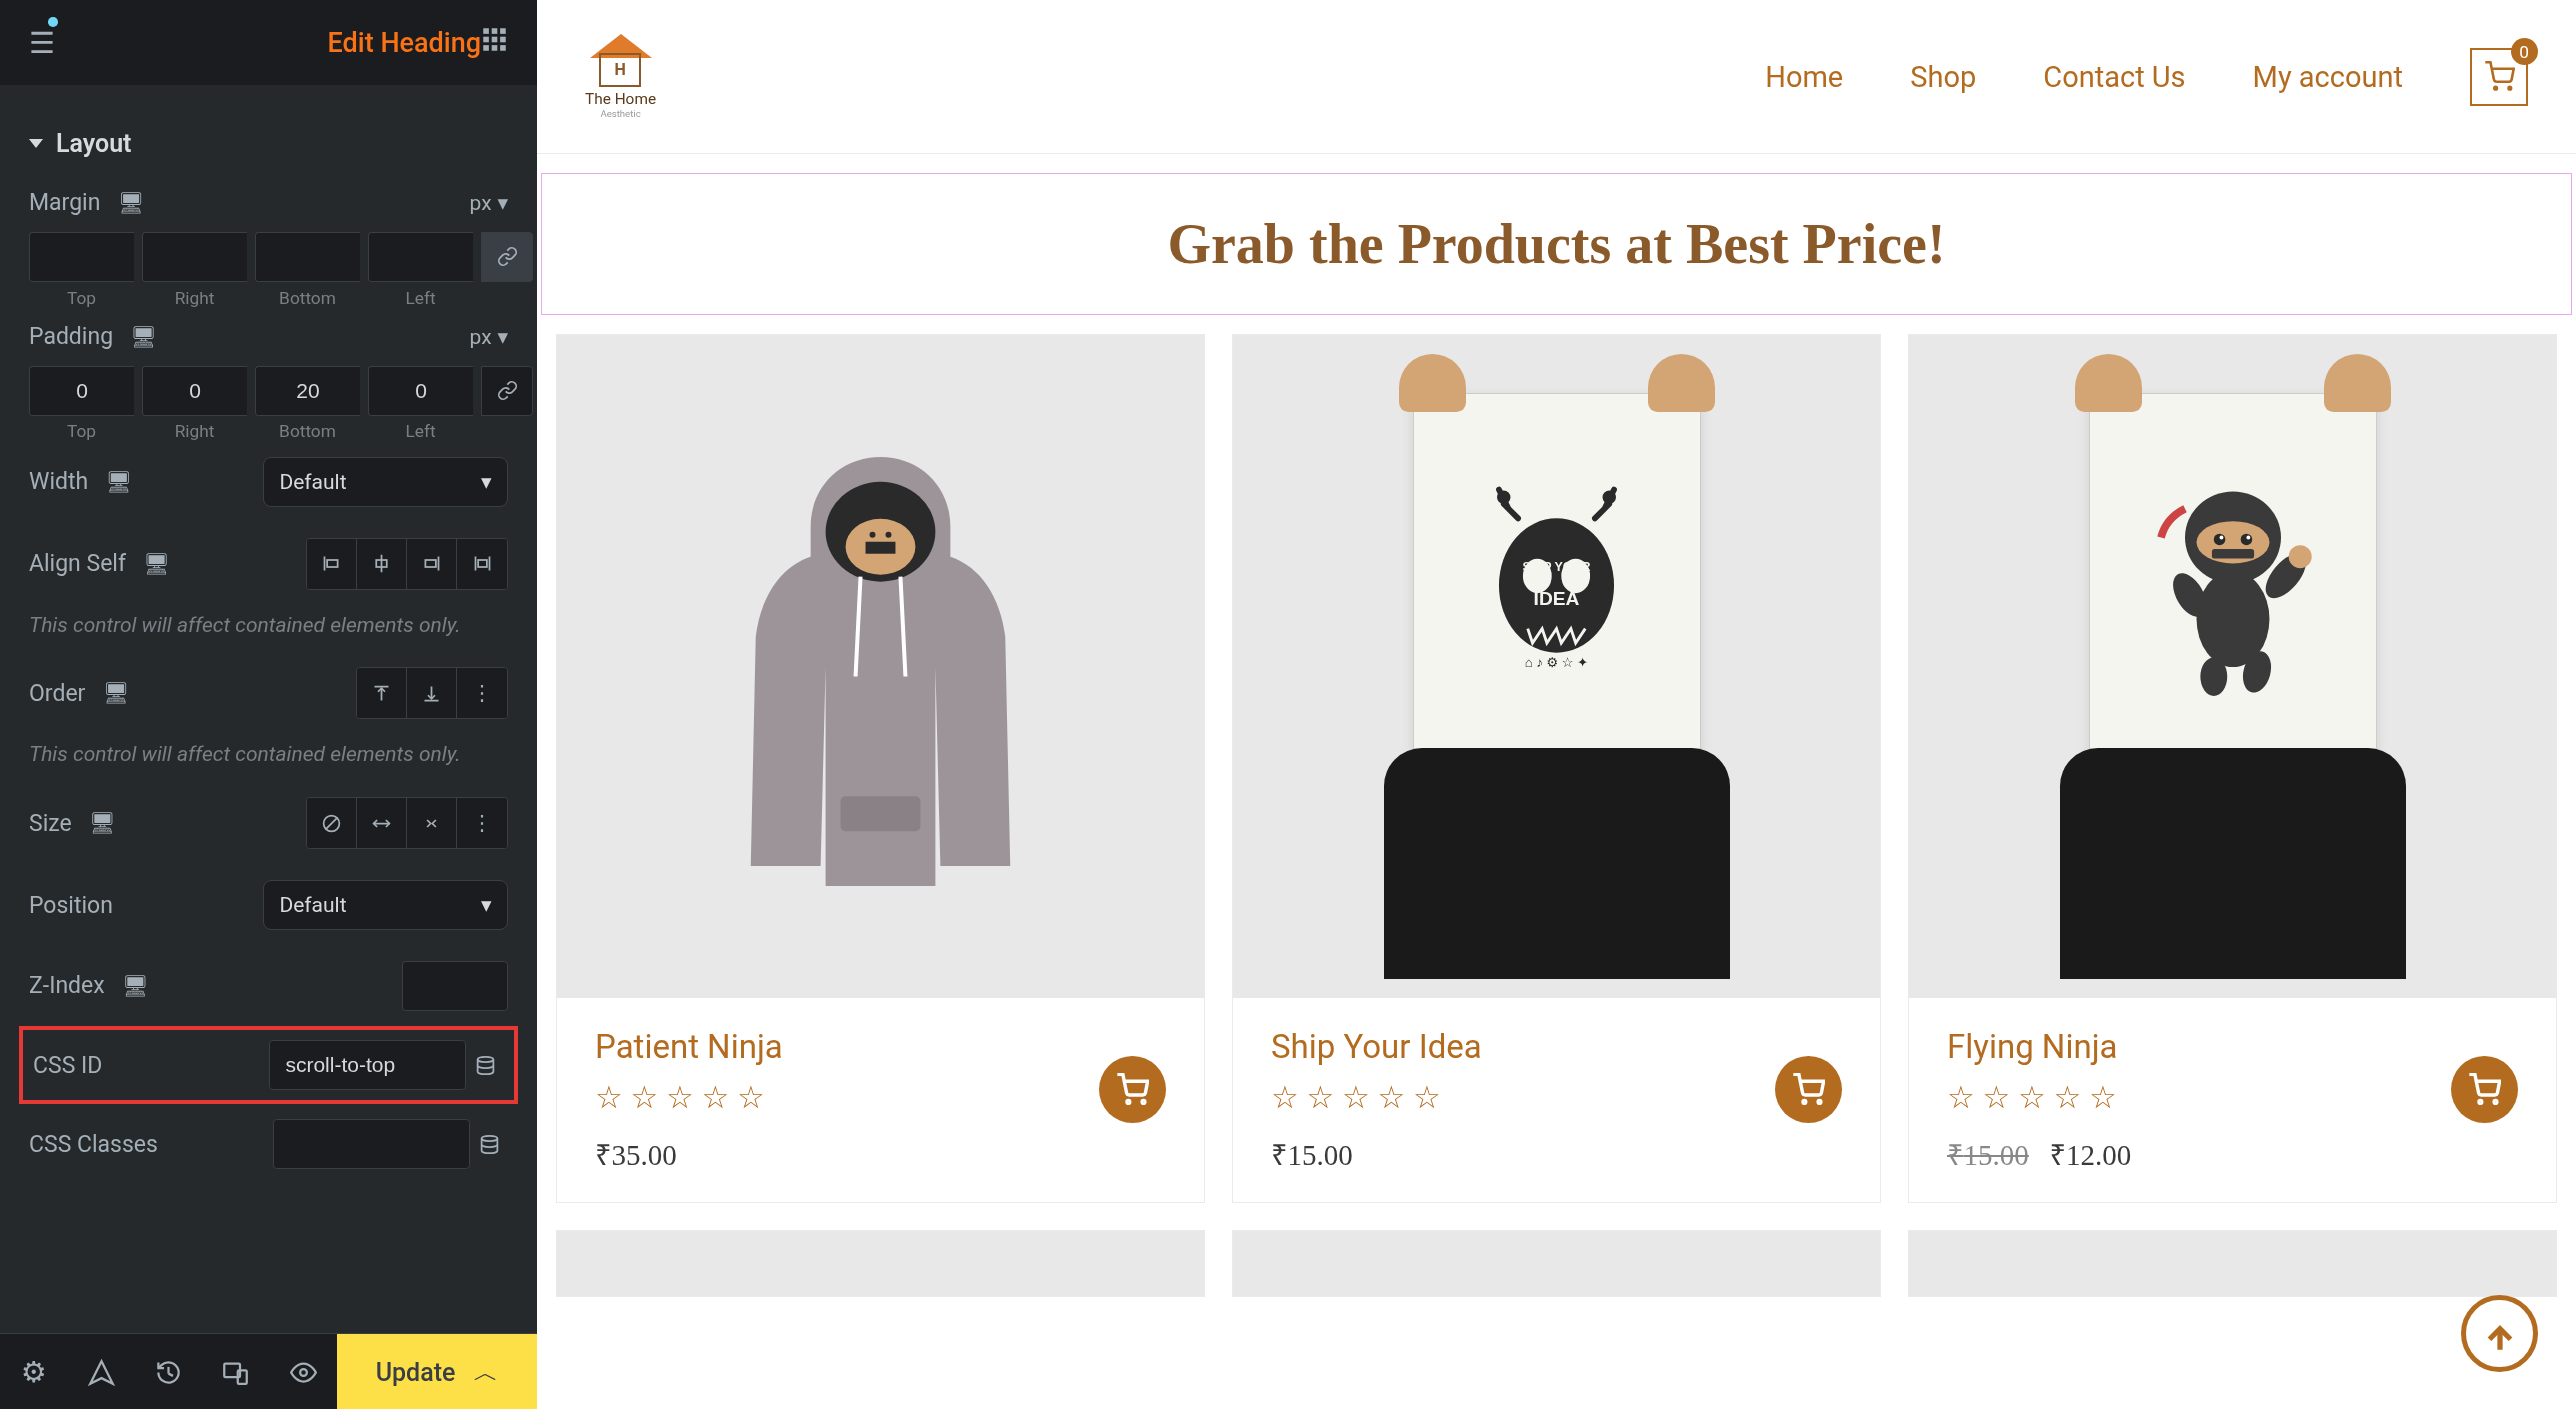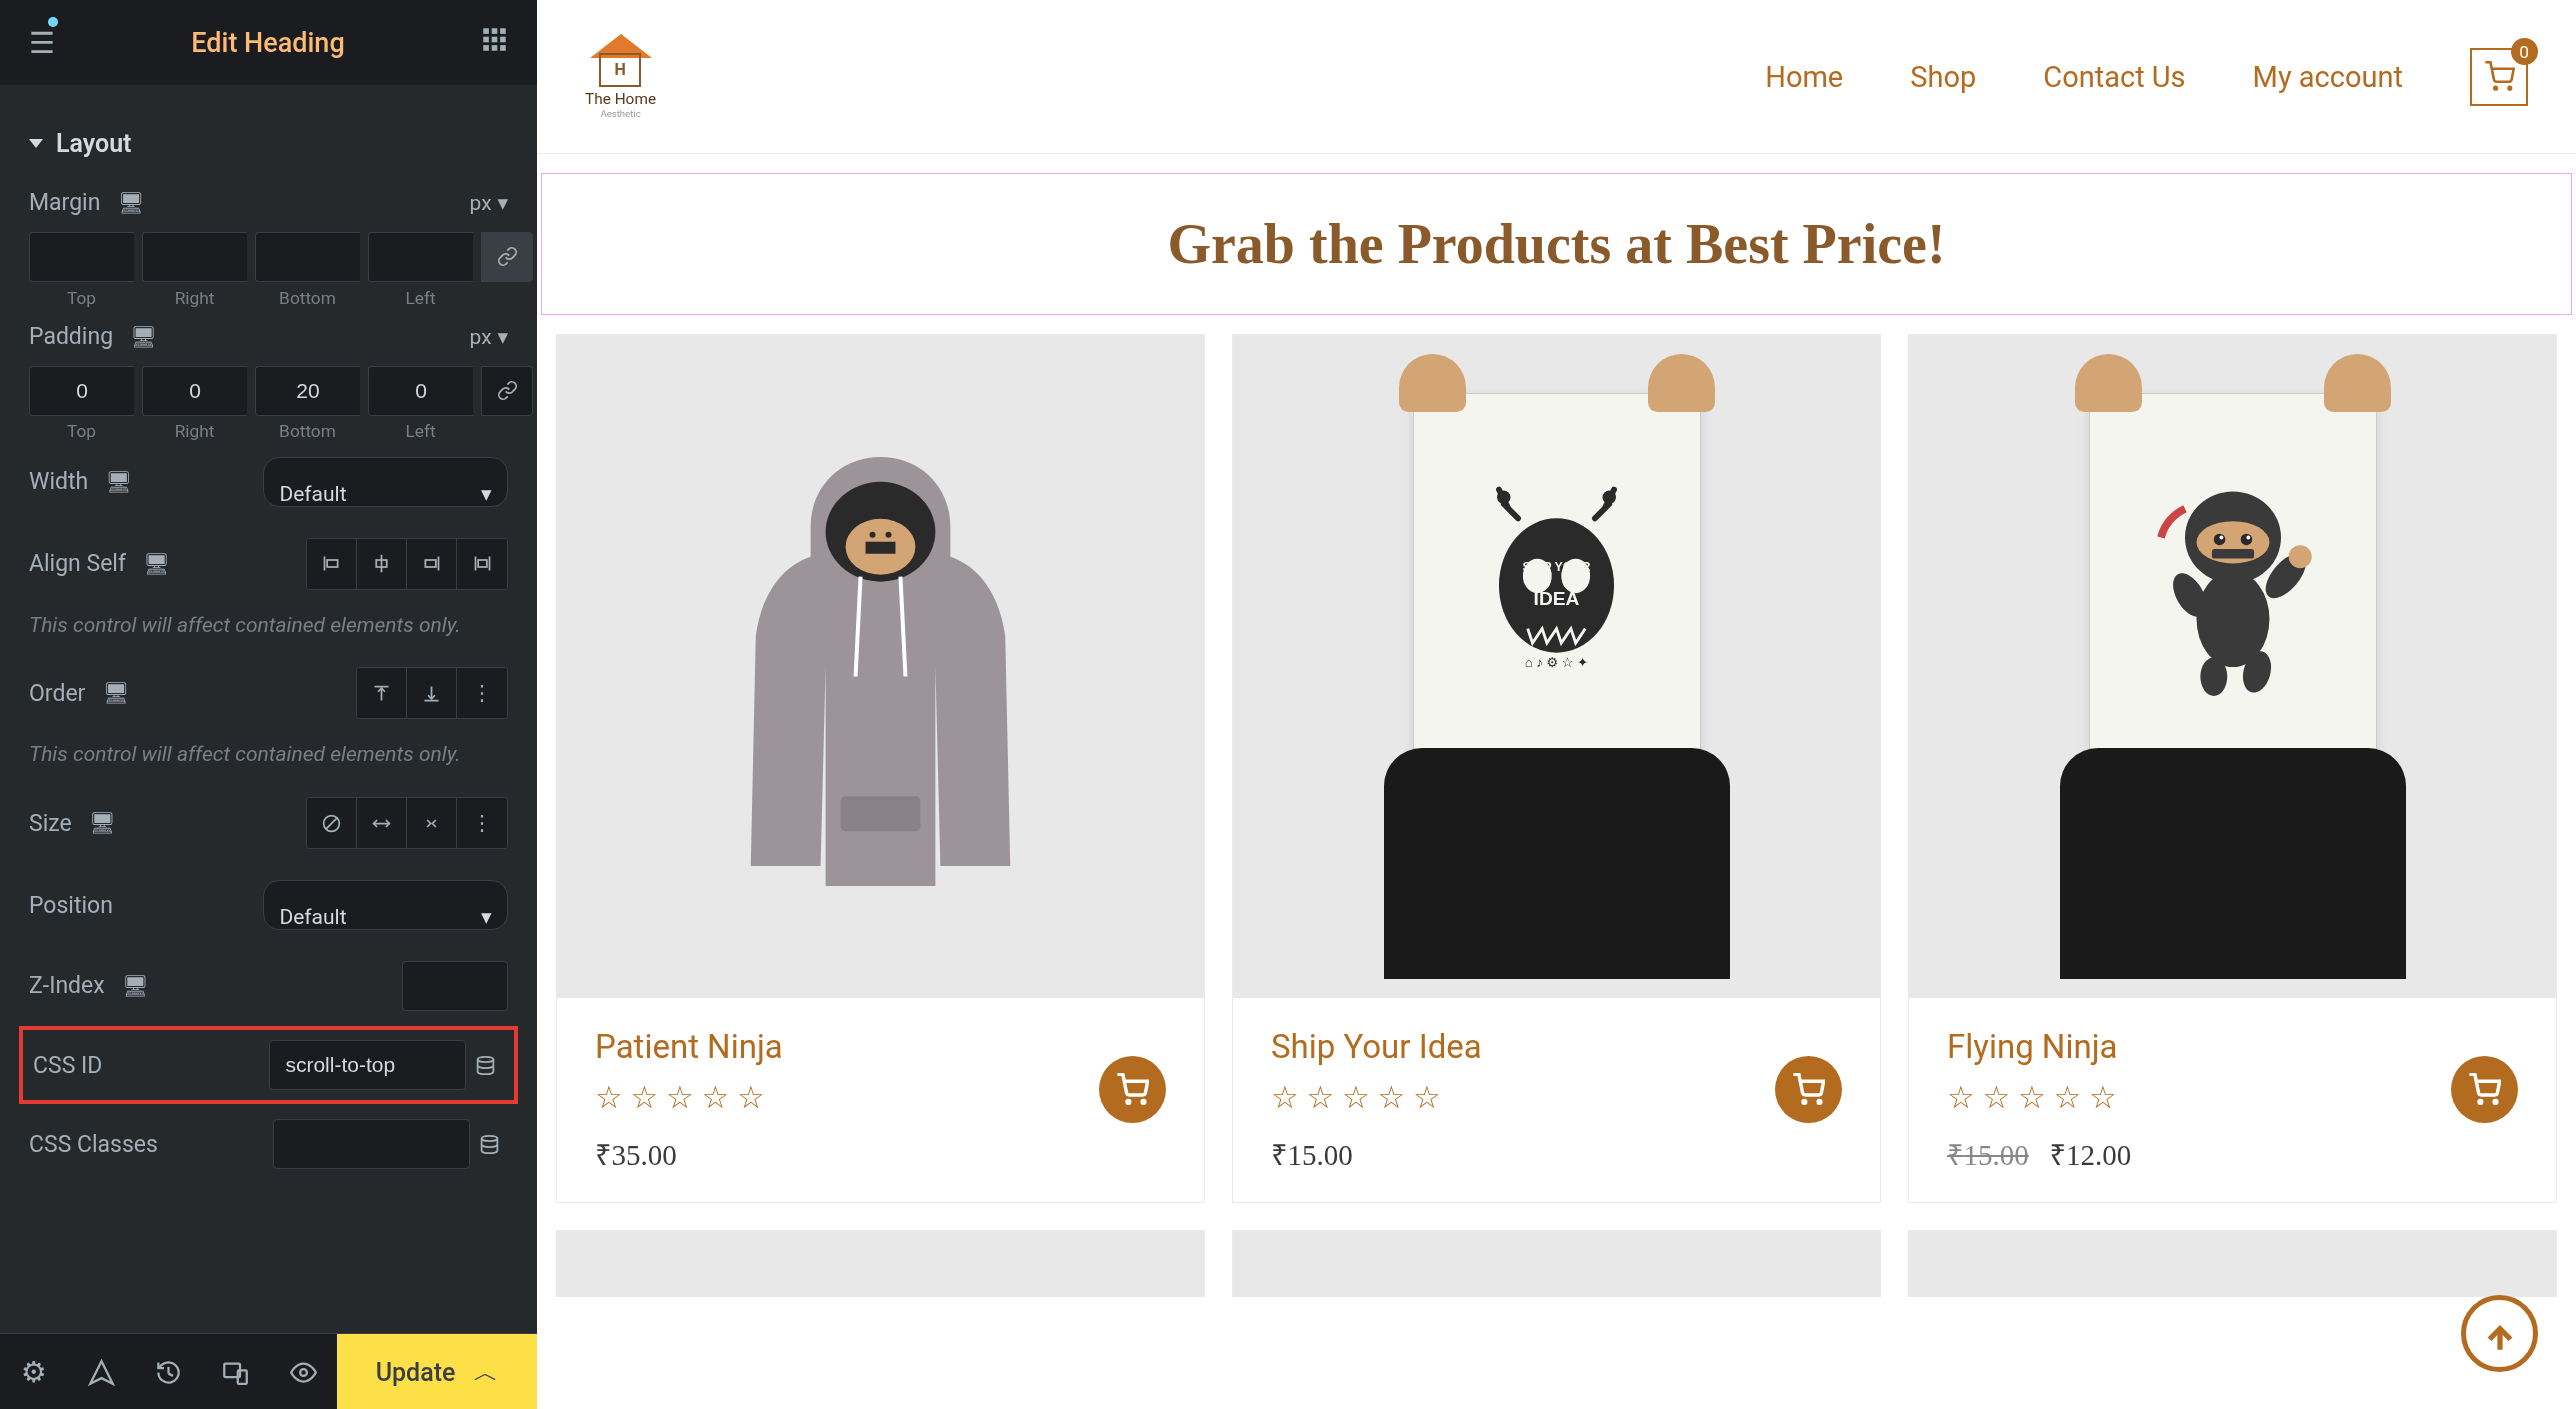--- a/index.html
+++ b/index.html
@@ -2,21 +2,21 @@
 <html><head>
 <meta charset="utf-8">
 <style>
 * { margin: 0; padding: 0; box-sizing: border-box; }
 body { font-family: -apple-system, BlinkMacSystemFont, "Segoe UI", Roboto, sans-serif; overflow: hidden; }
 .app { display: flex; width: 2576px; height: 1410px; transform-origin: top left; }
 
 
 .sidebar { width: 537px; height: 100%; background: #26292c; color: #a4afb7; display: flex; flex-direction: column; position: relative; }
 .sidebar-header { background: #1a1c1f; display: flex; align-items: center; justify-content: space-between; padding: 21px 29px; height: 85px; }
-.sidebar-title { color: #fdba74; font-size: 27px; font-weight: 500; flex: 1; text-align: center; }
+.sidebar-title { color: #f97316; font-size: 27px; font-weight: 500; flex: 1; text-align: right; }
 .menu-icon, .apps-icon { color: #a4afb7; font-size: 29px; cursor: pointer; }
 .change-dot { width: 9.6px; height: 9.6px; background: #71d7f7; border-radius: 50%; position: absolute; top: 17.3px; left: 48px; }
 
 .panel-body { flex: 1; overflow-y: auto; padding: 29px 29px 0; }
 .section-title { display: flex; align-items: center; gap: 13px; font-size: 25px; color: #d5dadf; font-weight: 600; padding: 15.4px 0; cursor: pointer; }
 .caret-down { width: 0; height: 0; border-left: 7.7px solid transparent; border-right: 7.7px solid transparent; border-top: 9.6px solid #d5dadf; }
 
 .control-row { display: flex; align-items: center; justify-content: space-between; padding: 15.4px 0; min-height: 58px; }
 .control-label { font-size: 23px; color: #a4afb7; display: flex; align-items: center; gap: 17.3px; }
 .device-icon { font-size: 21px; }
@@ -25,21 +25,21 @@
 .dim-inputs { display: flex; gap: 8px; }
 .dim-box { display: flex; flex-direction: column; align-items: center; }
 .dim-input { width: 105px; height: 50px; background: #1a1c1f; border: 1px solid #3a3f45; color: #d5dadf; text-align: center; font-size: 21px; border-right: none; }
 .dim-input:first-child { border-radius: 3.8px 0 0 3.8px; }
 .link-toggle { width: 52px; height: 50px; background: #3a3f45; border: 1px solid #3a3f45; display: flex; align-items: center; justify-content: center; cursor: pointer; border-radius: 0 3.8px 3.8px 0; }
 .link-toggle.light { background: #1a1c1f; }
 .dim-label { font-size: 17.3px; color: #7a7f85; margin-top: 5.8px; }
 
 .unit-select { display: flex; align-items: center; gap: 5.8px; font-size: 21px; color: #a4afb7; cursor: pointer; }
 
-.select { width: 245px; height: 50px; background: #1a1c1f; border: 1px solid #3a3f45; border-radius: 16px; color: #d5dadf; font-size: 21px; padding: 0 15.4px; display: flex; align-items: flex-end; justify-content: space-between; cursor: pointer; }
+.select { width: 245px; height: 50px; background: #1a1c1f; border: 1px solid #3a3f45; border-radius: 8px; color: #d5dadf; font-size: 21px; padding: 0 15.4px; display: flex; align-items: center; justify-content: space-between; cursor: pointer; }
 
 .btn-group { display: flex; border: 1px solid #3a3f45; border-radius: 3.8px; overflow: hidden; }
 .btn-group .btn { width: 50px; height: 50px; background: #1a1c1f; border: none; border-right: 1px solid #3a3f45; display: flex; align-items: center; justify-content: center; cursor: pointer; color: #a4afb7; font-size: 21px; }
 .btn-group .btn:last-child { border-right: none; }
 
 .text-input { height: 50px; background: #1a1c1f; border: 1px solid #3a3f45; border-radius: 3.8px; color: #d5dadf; font-size: 21px; padding: 0 15.4px; }
 .input-with-icon { display: flex; align-items: center; gap: 0; }
 .dyn-icon { width: 38px; height: 38px; display: flex; align-items: center; justify-content: center; color: #a4afb7; font-size: 21px; }
 
 .highlight-box { border: 4.8px solid #e53935; padding: 5.8px 9.6px; margin: 0 -9.6px; }

